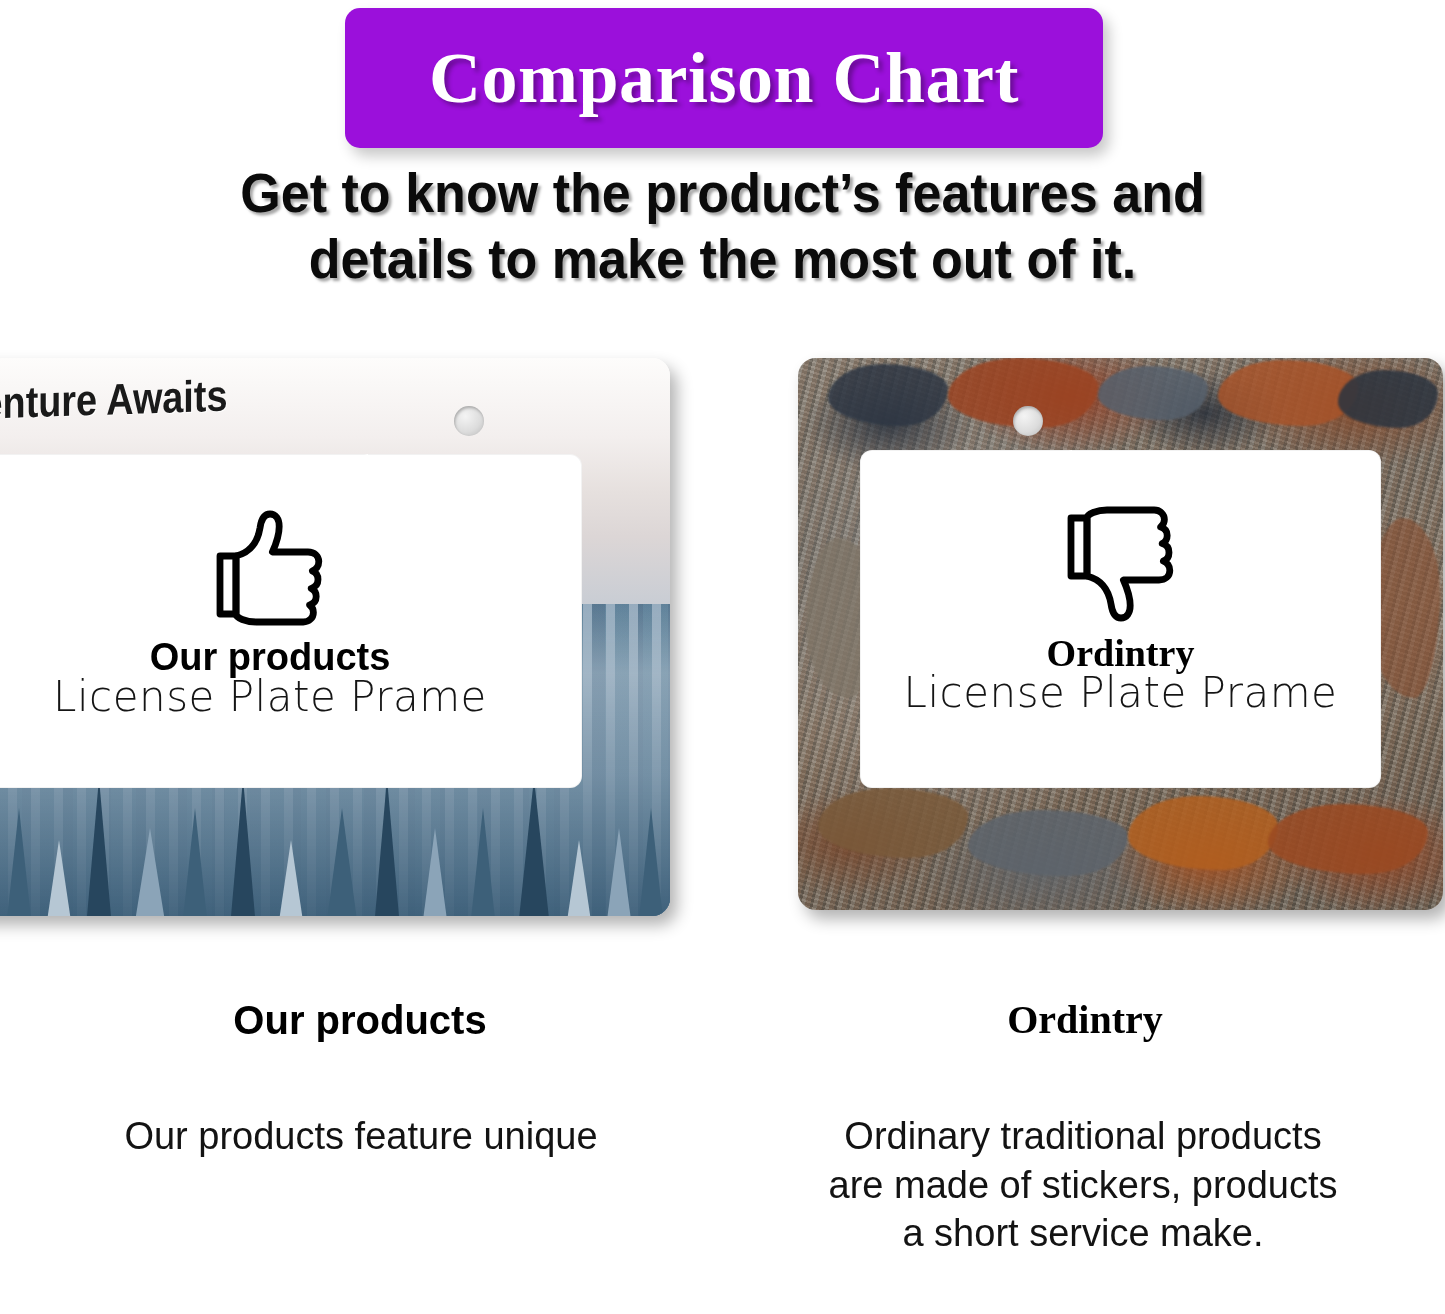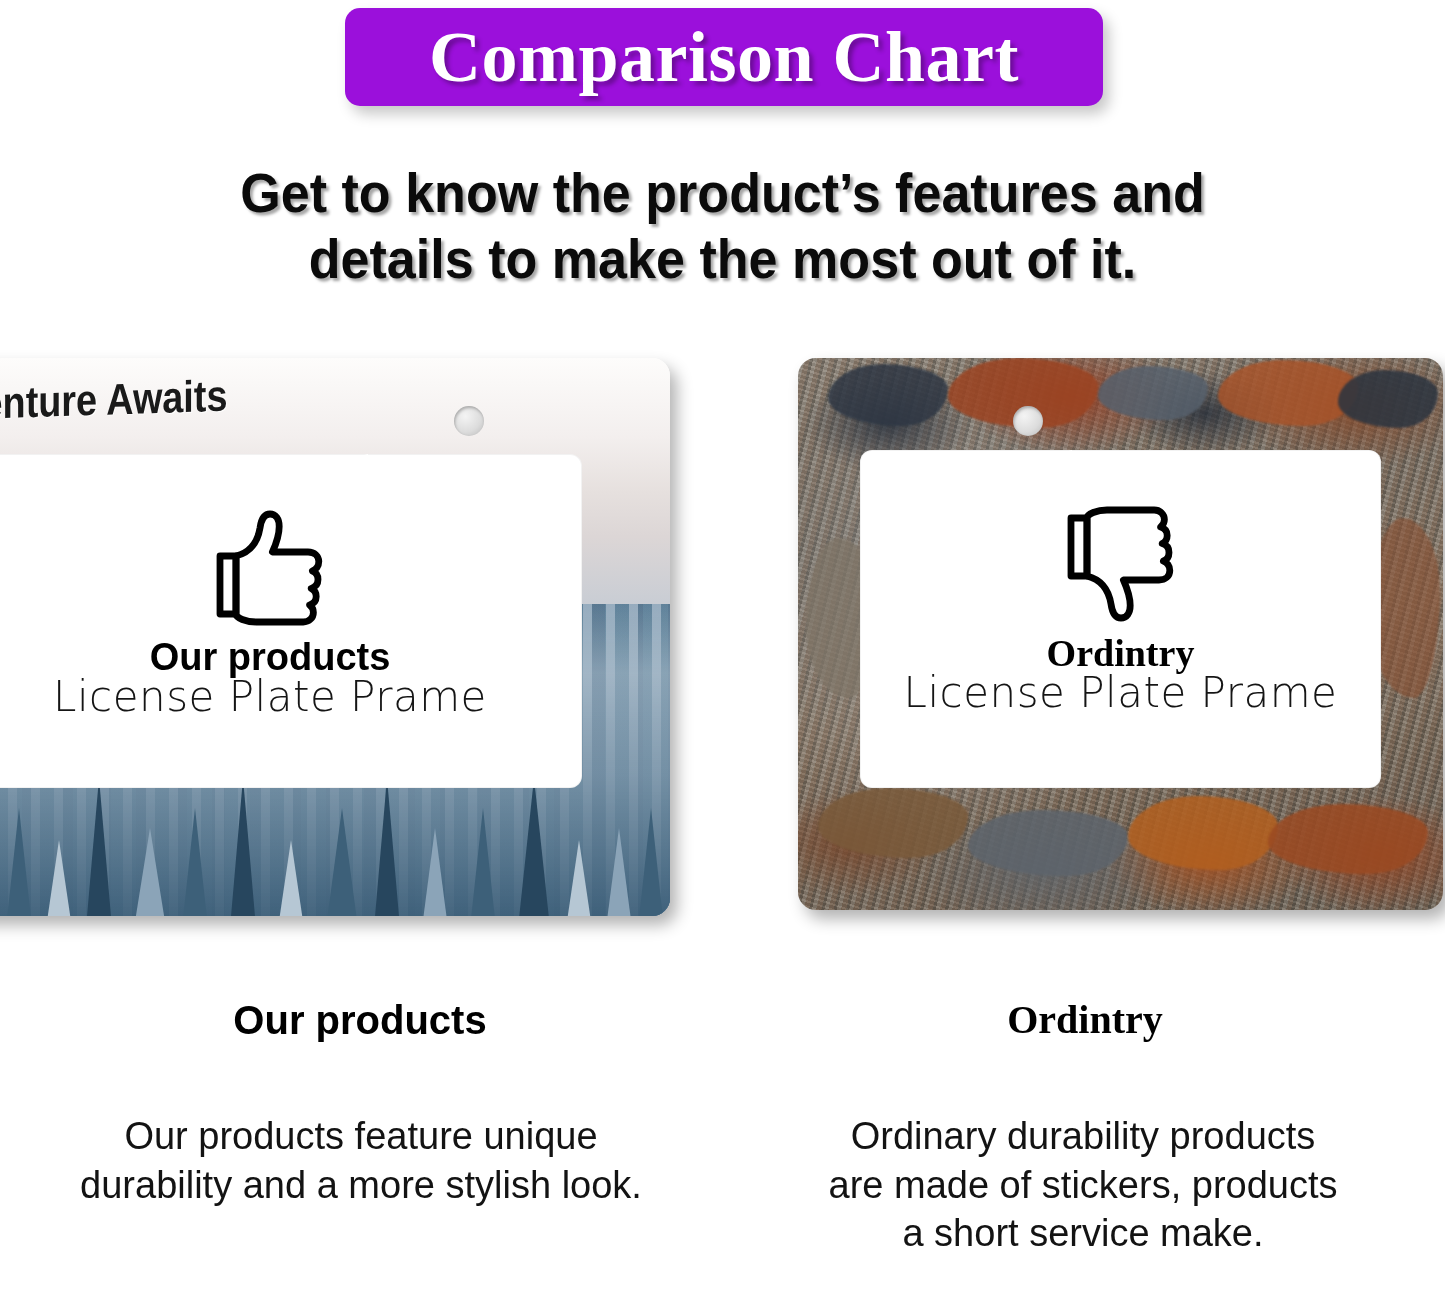--- a/index.html
+++ b/index.html
@@ -15,21 +15,21 @@
     font-family: "Liberation Sans", sans-serif;
     -webkit-font-smoothing: antialiased;
   }
 
   
   #title-banner {
     position: absolute;
     left: 345px;
     top: 8px;
     width: 758px;
-    height: 98px;
+    height: 140px;
     background: #9B10DB;
     border-radius: 15px;
     box-shadow: 6px 8px 14px rgba(0,0,0,0.22);
     display: flex;
     align-items: center;
     justify-content: center;
   }
   #title-text {
     color: #ffffff;
     font-family: "Liberation Serif", serif;
@@ -366,20 +366,19 @@
       <div class="product-line">License Plate Prame</div>
     </div>
   </div>
 </div>
 
 <div class="col-heading" id="left-col-heading">Our products</div>
 <div class="col-heading" id="right-col-heading">Ordintry</div>
 
 <div class="col-body" id="left-col-body">
   <span class="body-line">Our products feature unique</span>
-  <span class="body-line">durability and a more stylish look.</span>
 </div>
 
 <div class="col-body" id="right-col-body">
-  <span class="body-line">Ordinary durability products</span>
+  <span class="body-line">Ordinary traditional products</span>
   <span class="body-line">are made of stickers, products</span>
   <span class="body-line">a short service make.</span>
 </div>
 
 </body></html>

